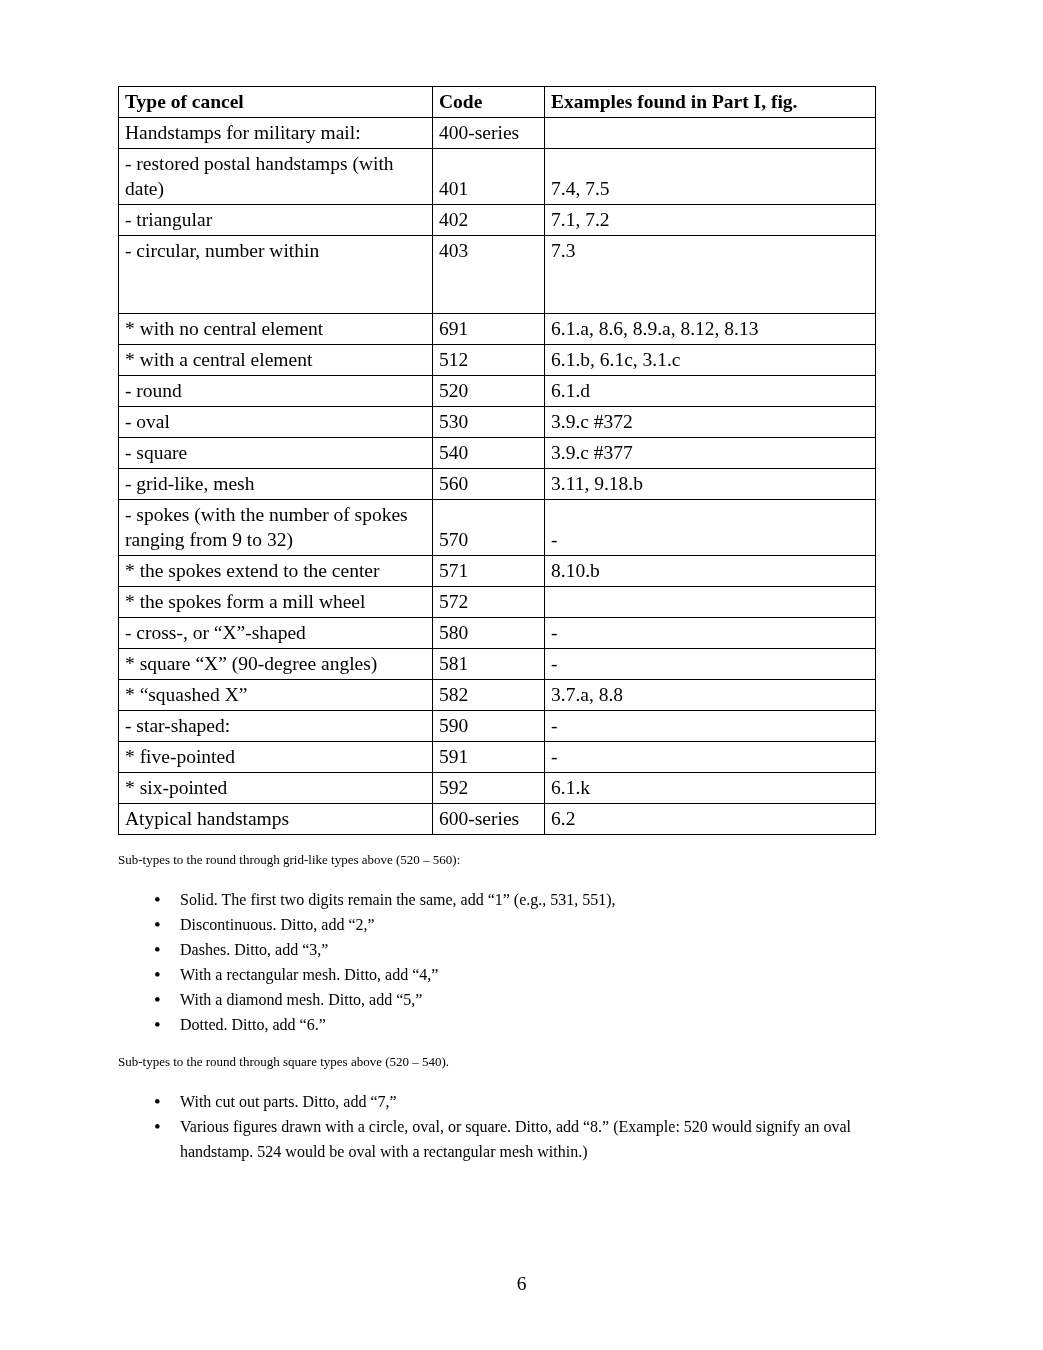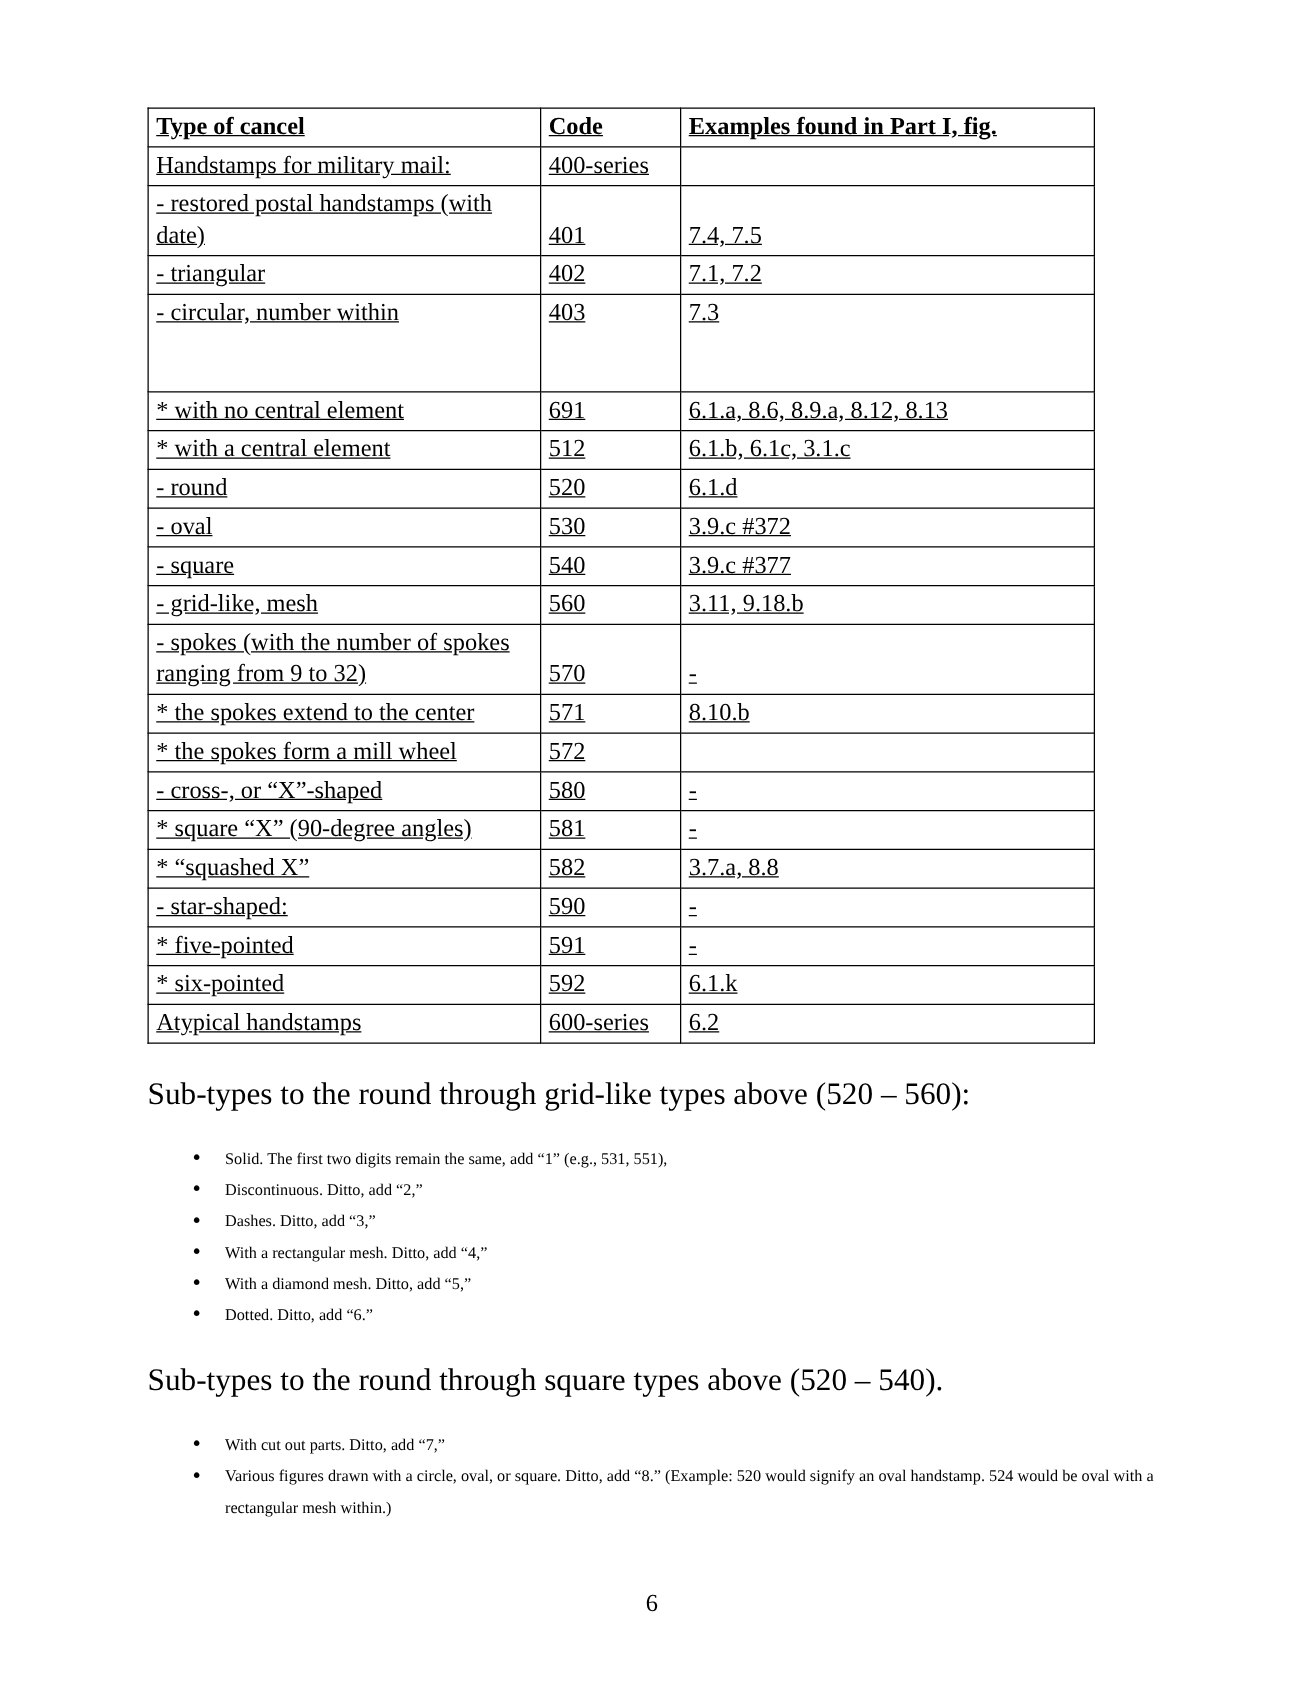--- a/index.html
+++ b/index.html
@@ -18,21 +18,20 @@
     position: relative;
     width: 1043px;
     height: 1350px;
     box-sizing: border-box;
     padding: 86px 118px 0 118px;
   }
   table.cancel-table {
     border-collapse: collapse;
     width: 757px;
     table-layout: fixed;
-    text-decoration: underline;
   }
   table.cancel-table td, table.cancel-table th {
     border: 1px solid #000000;
     vertical-align: top;
     font-size: 19.5px;
     line-height: 25px;
     padding: 2px 6px 3px 6px;
     font-weight: normal;
     text-align: left;
   }
@@ -43,31 +42,31 @@
   col.c1 { width: 112px; }
   col.c2 { width: 331px; }
 
   td.indent1 { padding-left: 24px; }
   td.indent2 { padding-left: 36px; margin-left: 24px; }
 
   .tall-cell { height: 72px; }
   .two-line { }
 
   .body-text {
-    font-size: 25px;
+    font-size: 13px;
     line-height: 26px;
-    margin-top: 28px;
+    margin-top: 12px;
   }
   ul.bullets {
     list-style: none;
     margin: 14px 0 0 0;
     padding: 0;
   }
   ul.bullets li {
-    font-size: 13px;
+    font-size: 16px;
     line-height: 25px;
     position: relative;
     padding-left: 62px;
     margin-bottom: 0px;
   }
   ul.bullets li::before {
     content: "\2022";
     position: absolute;
     left: 36px;
     top: 0;

